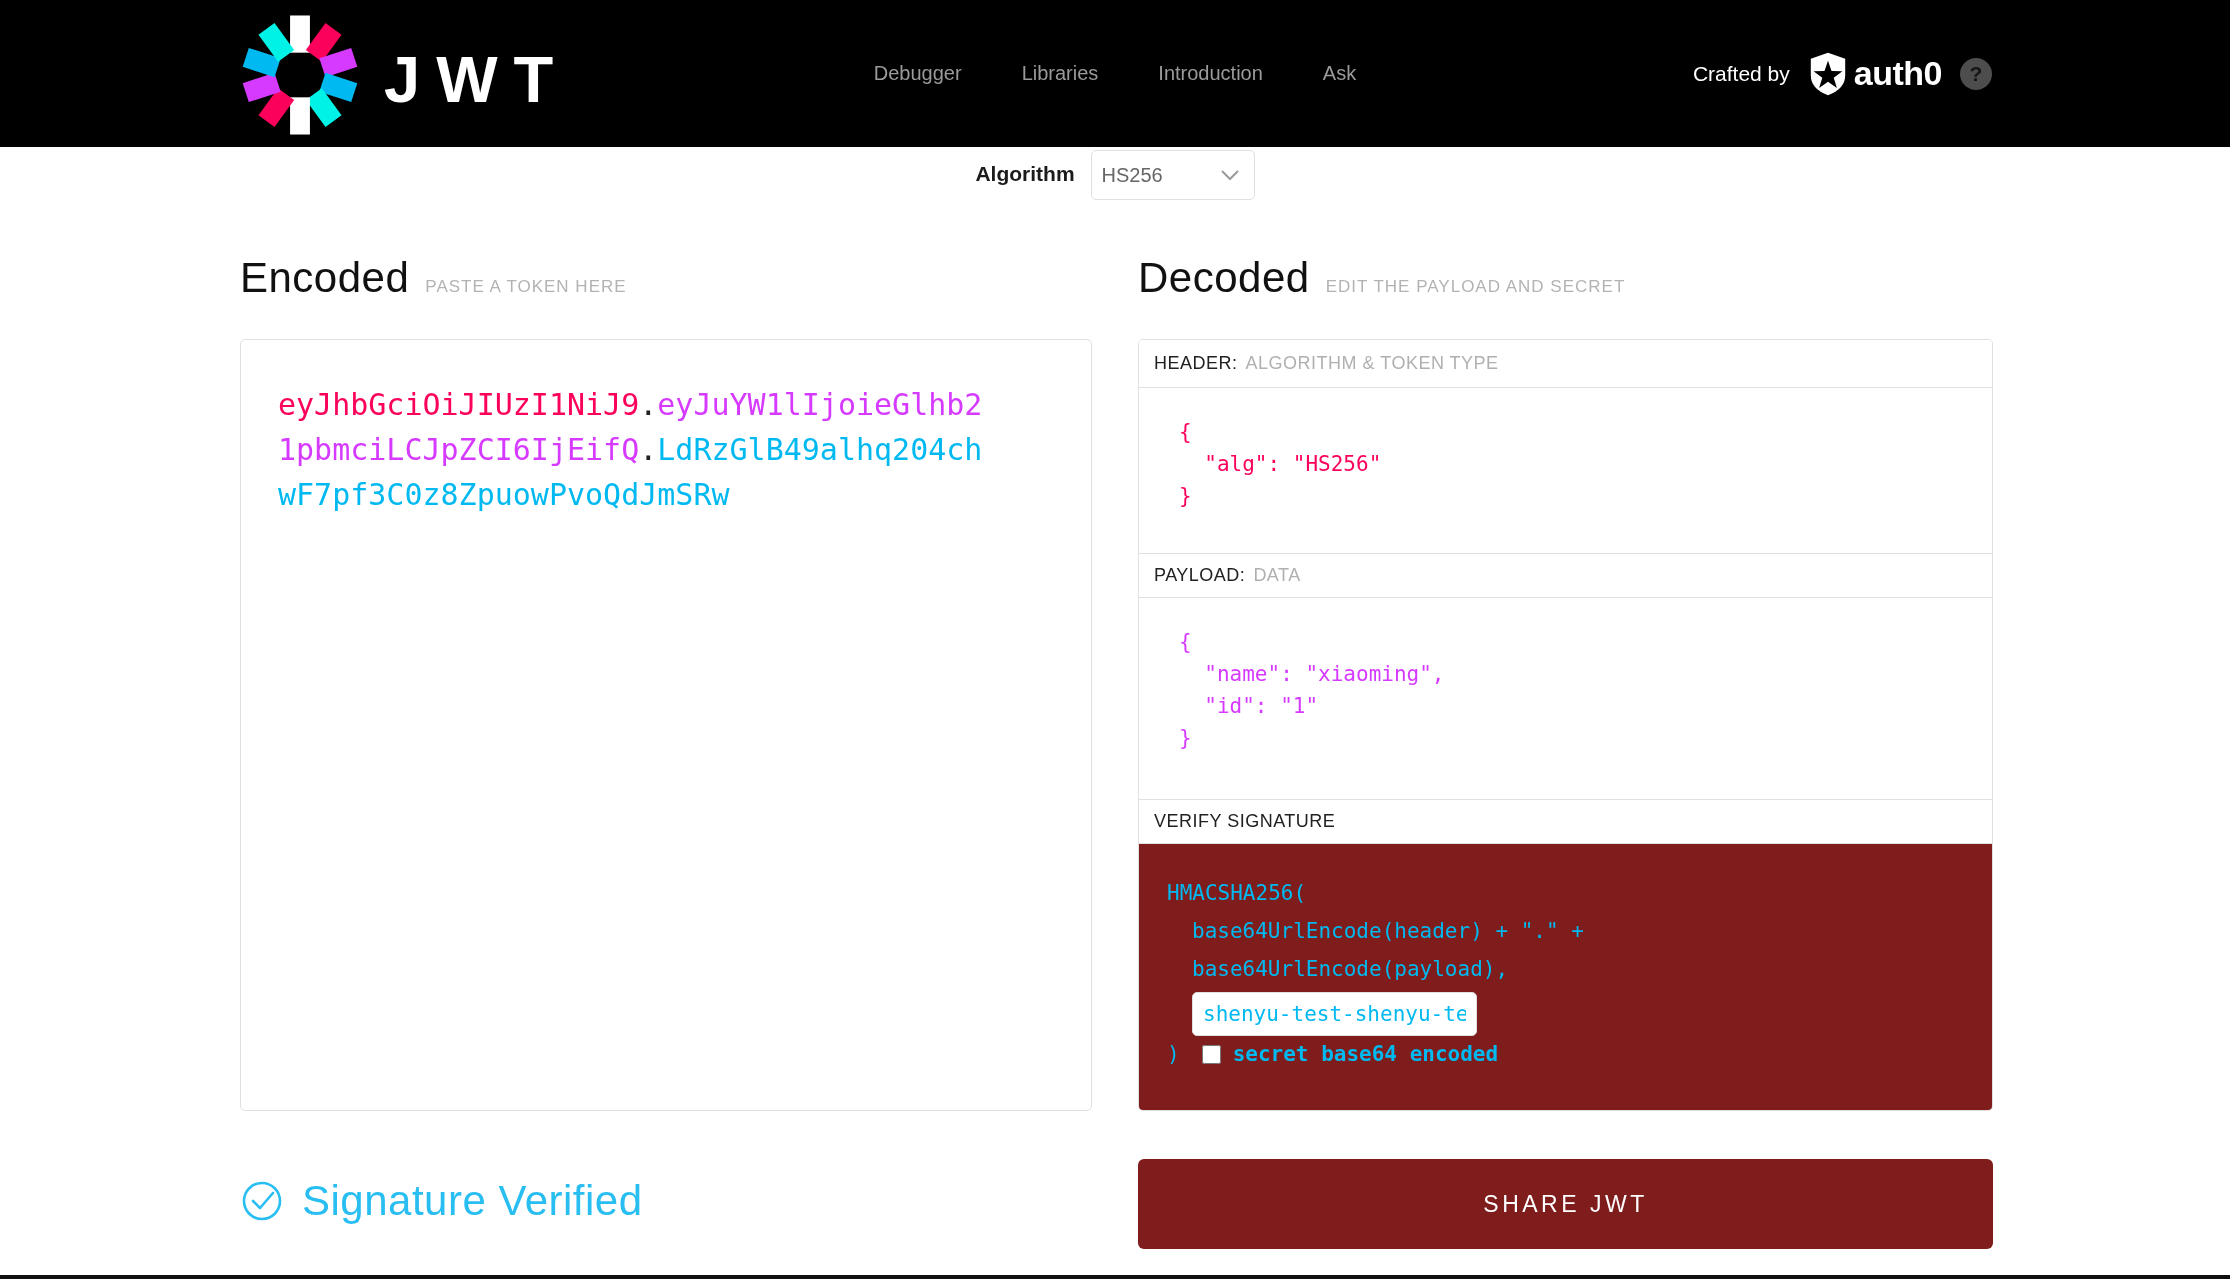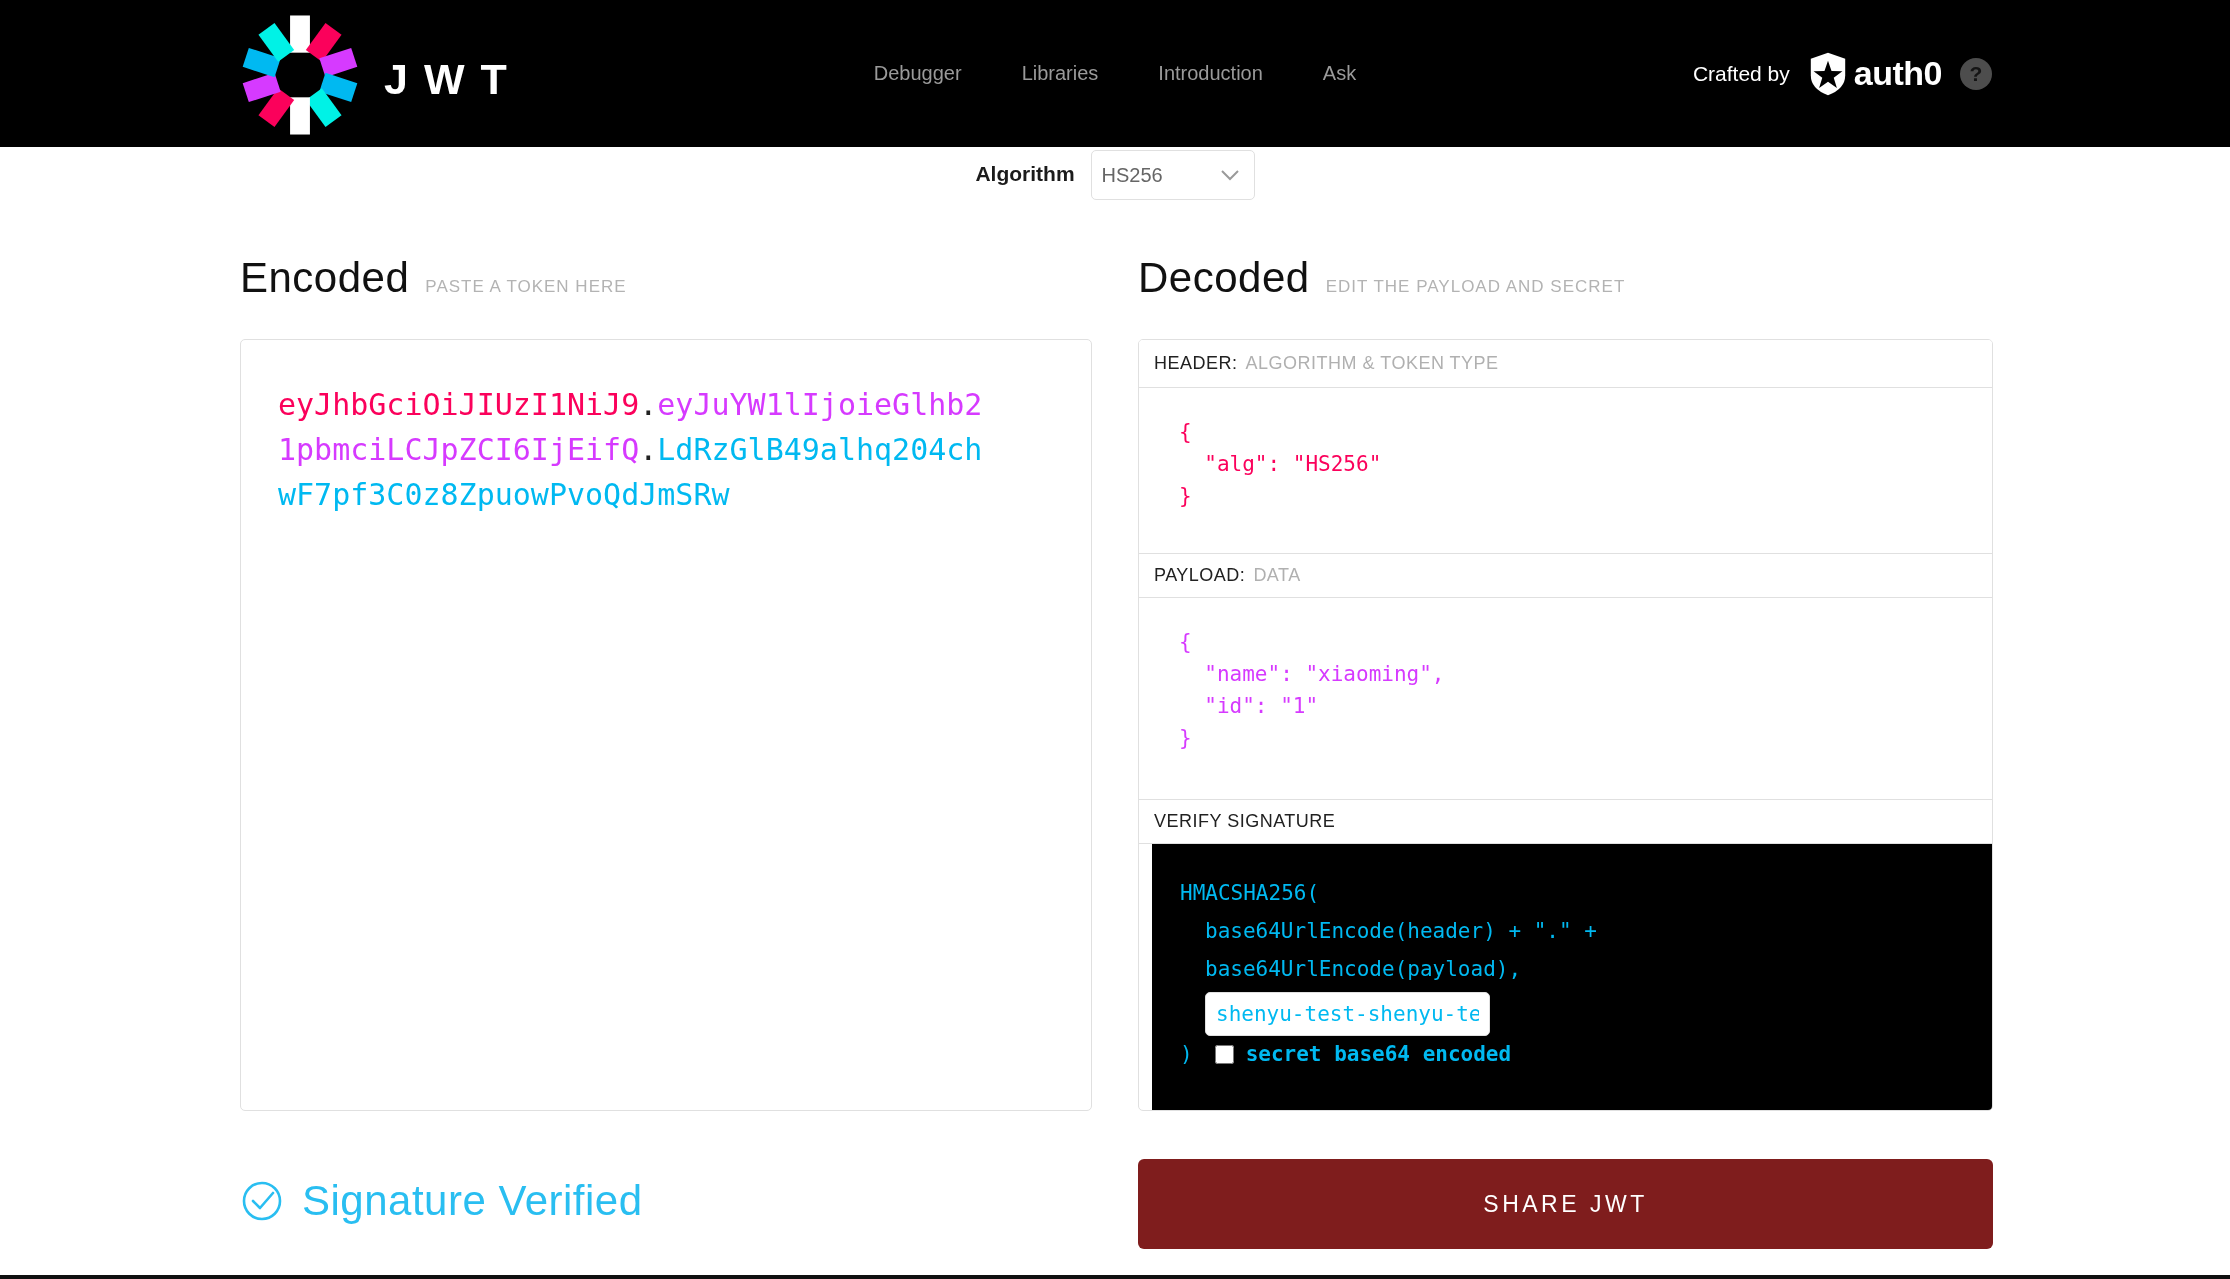--- a/index.html
+++ b/index.html
@@ -9,21 +9,21 @@
     font-family:"Liberation Sans", sans-serif; color:#1b1b1b;
   }
   
   .topbar {
     position:absolute; top:0; left:0; width:2230px; height:147px;
     background:#000; display:flex; align-items:center;
   }
   .brand { position:absolute; left:238px; top:0; height:147px; display:flex; align-items:center; }
   .burst { width:124px; height:124px; margin-top:2px; }
   .wordmark {
-    color:#fff; font-size:43px; font-weight:bold; letter-spacing:16px;
+    color:#fff; font-size:65px; font-weight:bold; letter-spacing:16px;
     margin-left:22px; margin-top:12px;
   }
   .nav {
     position:absolute; left:50%; transform:translateX(-50%); top:0; height:147px;
     display:flex; align-items:center; gap:60px;
   }
   .nav a {
     color:#9a9a9a; font-size:20px; text-decoration:none; cursor:pointer; white-space:nowrap;
   }
   .topbar-right {
@@ -85,24 +85,23 @@
   .panel-label { font-size:18px; color:#212121; letter-spacing:0.5px; }
   .panel-sublabel { font-size:18px; color:#b0b0b0; letter-spacing:0.5px; margin-left:8px; }
   .panel-content { flex:none; border-bottom:1px solid #e0e0e0; }
   .json-pre {
     font-family:"DejaVu Sans Mono", monospace; font-size:21px; line-height:32px;
     padding:28px 20px 0 40px; white-space:pre; cursor:text;
   }
   .json-header-content { height:166px; color:#fb015b; }
   .json-payload-content { height:202px; color:#d63aff; }
   .verify-content {
-    flex:1 1 auto; background:#000000; border-bottom:none;
+    flex:1 1 auto; background:#7f1d1d; border-bottom:none;
     font-family:"DejaVu Sans Mono", monospace; font-size:21px; color:#00b9f1;
     padding:30px 20px 0 28px;
-    margin-left:13px;
   }
   .verify-line { line-height:38px; }
   .verify-line.indent { margin-left:25px; }
   .secret-input {
     display:block; width:285px; height:44px; margin:4px 0 6px 25px;
     border:1px solid #e0e0e0; border-radius:5px; background:#fff;
     font-family:"DejaVu Sans Mono", monospace; font-size:21px; color:#00b9f1;
     padding:0 10px; outline:none;
   }
   .verify-last-row { display:flex; align-items:center; margin-top:6px; }

